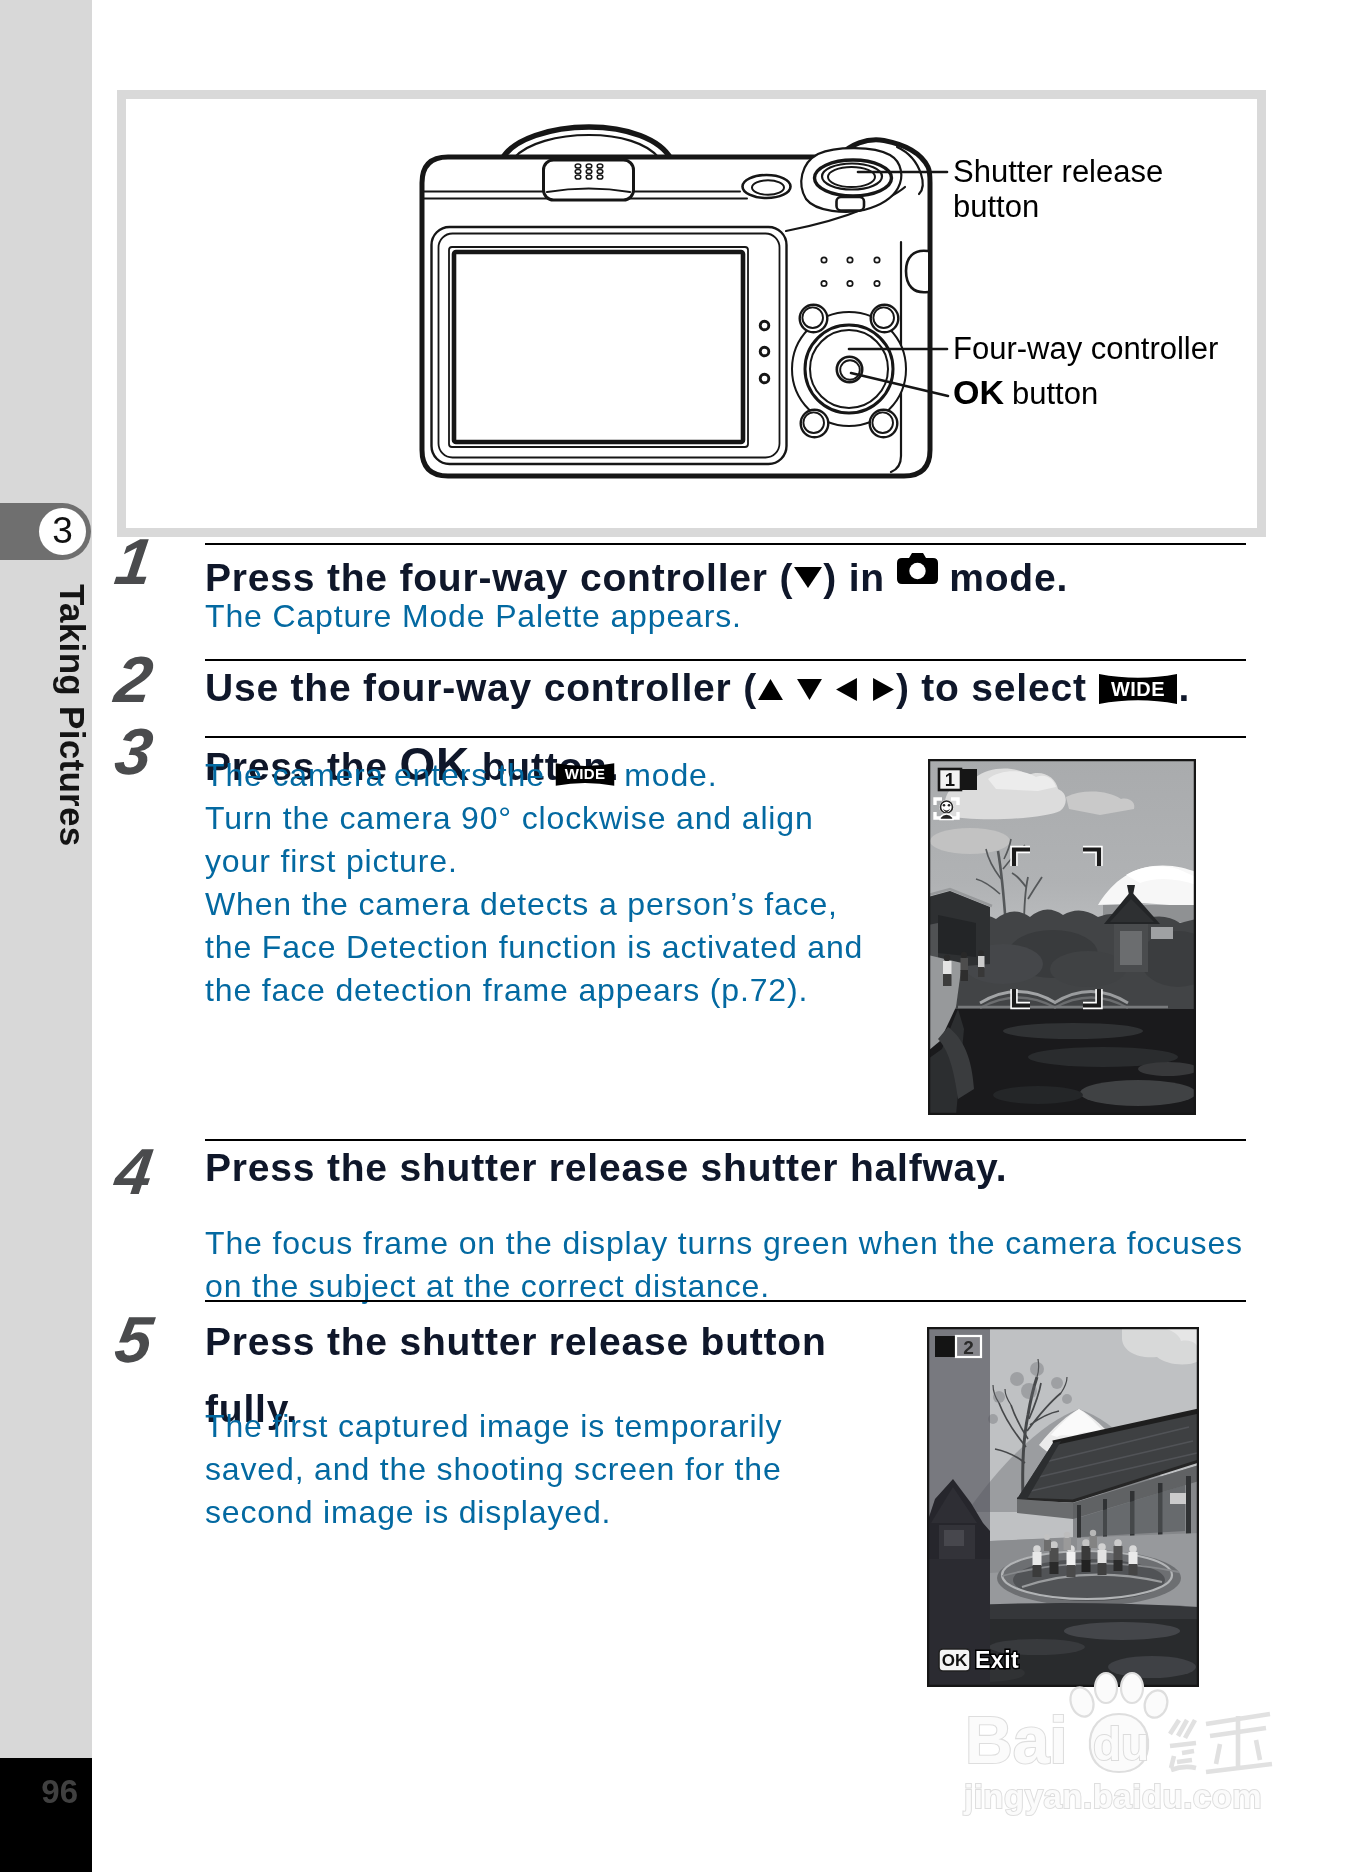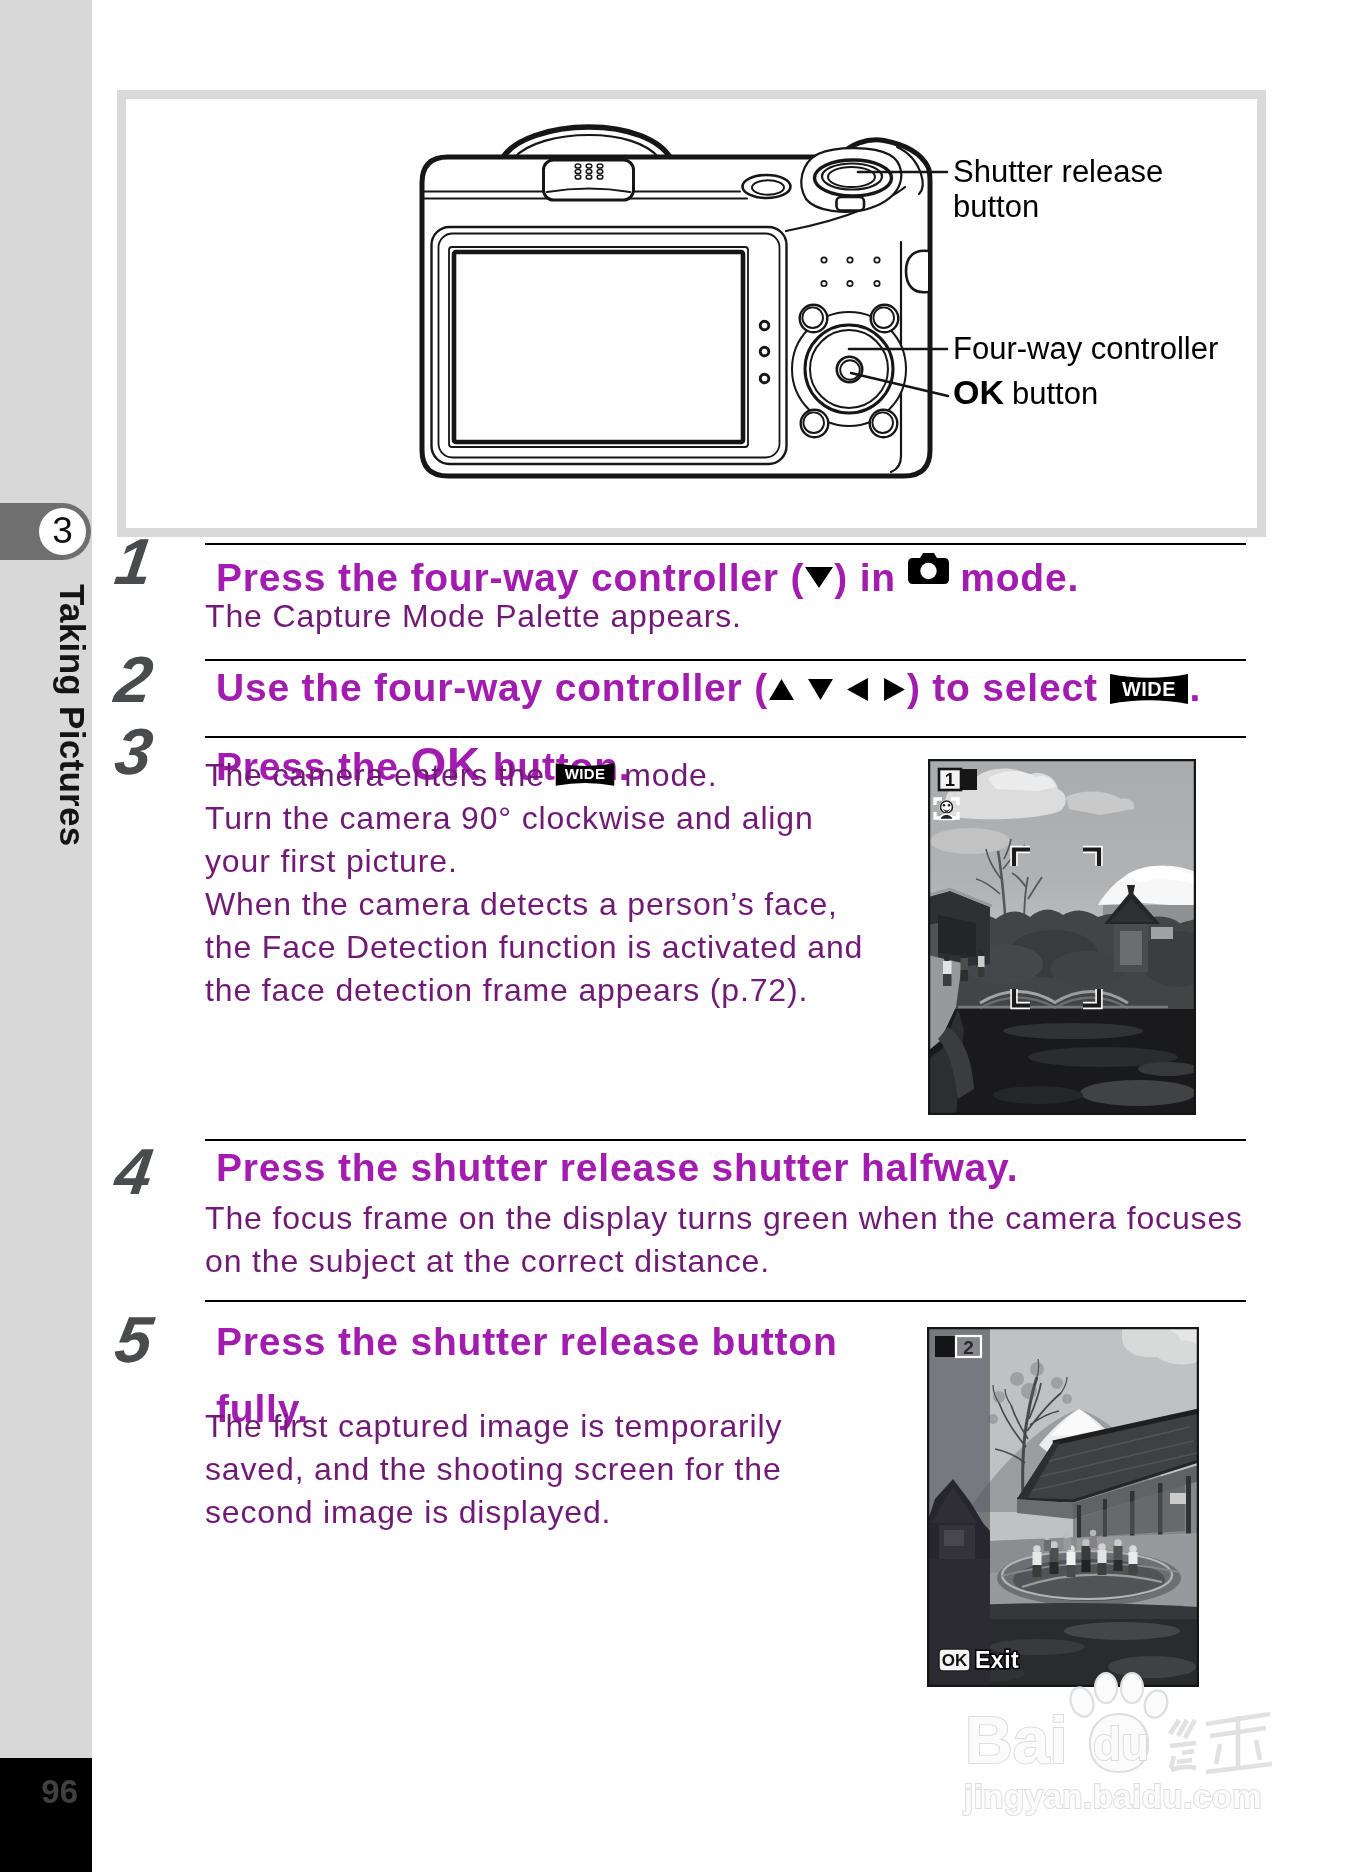--- a/index.html
+++ b/index.html
@@ -3,23 +3,23 @@
 <meta charset="utf-8">
 <style>
   html,body{margin:0;padding:0}
   body{width:1360px;height:1872px;position:relative;background:#fff;
        font-family:"Liberation Sans",sans-serif;overflow:hidden}
   .abs{position:absolute}
   .rule{position:absolute;left:205px;width:1041px;height:2px;background:#000}
   .stepnum{position:absolute;left:99px;width:70px;text-align:center;
            font-weight:bold;font-style:italic;font-size:65px;line-height:65px;color:#4a4b4d;
            transform:skewX(-8deg)}
-  .head{position:absolute;left:216px;font-weight:bold;font-size:39px;line-height:39px;
-        color:#a21caf;white-space:nowrap;letter-spacing:0.8px}
-  .body{position:absolute;left:205px;font-size:32px;line-height:43px;color:#701a75;letter-spacing:0.85px}
+  .head{position:absolute;left:205px;font-weight:bold;font-size:39px;line-height:39px;
+        color:#0f172a;white-space:nowrap;letter-spacing:0.8px}
+  .body{position:absolute;left:205px;font-size:32px;line-height:43px;color:#0369a1;letter-spacing:0.85px}
   .ico{display:inline-block;vertical-align:-3px}
 </style>
 </head>
 <body>
 
 <div class="abs" style="left:0;top:0;width:92px;height:1758px;background:#d8d8d8"></div>
 
 <div class="abs" style="left:0;top:503px;width:91px;height:57px;background:#6f6f6f;border-radius:0 29px 29px 0"></div>
 
 <div class="abs" style="left:39px;top:508px;width:47px;height:47px;background:#fff;border-radius:50%;text-align:center;font-size:37px;line-height:46px;color:#111">3</div>
@@ -277,21 +277,21 @@
 
   <rect x="1" y="1" width="266" height="354" fill="none" stroke="#161616" stroke-width="2.5"></rect>
 </svg>
 
 <div class="rule" style="top:1139px"></div>
 
 <div class="stepnum" style="top:1139px">4</div>
 
 <div class="head" style="top:1148px">Press the shutter release shutter halfway.</div>
 
-<div class="body" style="top:1197px;white-space:nowrap">The focus frame on the display turns green when the camera focuses<br>on the subject at the correct distance.</div>
+<div class="body" style="top:1222px;white-space:nowrap">The focus frame on the display turns green when the camera focuses<br>on the subject at the correct distance.</div>
 
 <div class="rule" style="top:1300px"></div>
 
 <div class="stepnum" style="top:1307px">5</div>
 
 <div class="head" style="top:1308px;line-height:67px">Press the shutter release button<br>fully.</div>
 
 <div class="body" style="top:1405px;white-space:nowrap">The first captured image is temporarily<br>saved, and the shooting screen for the<br>second image is displayed.</div>
 
 <svg id="photo2" class="abs" style="left:927px;top:1327px" width="272" height="360" viewBox="0 0 272 360">

